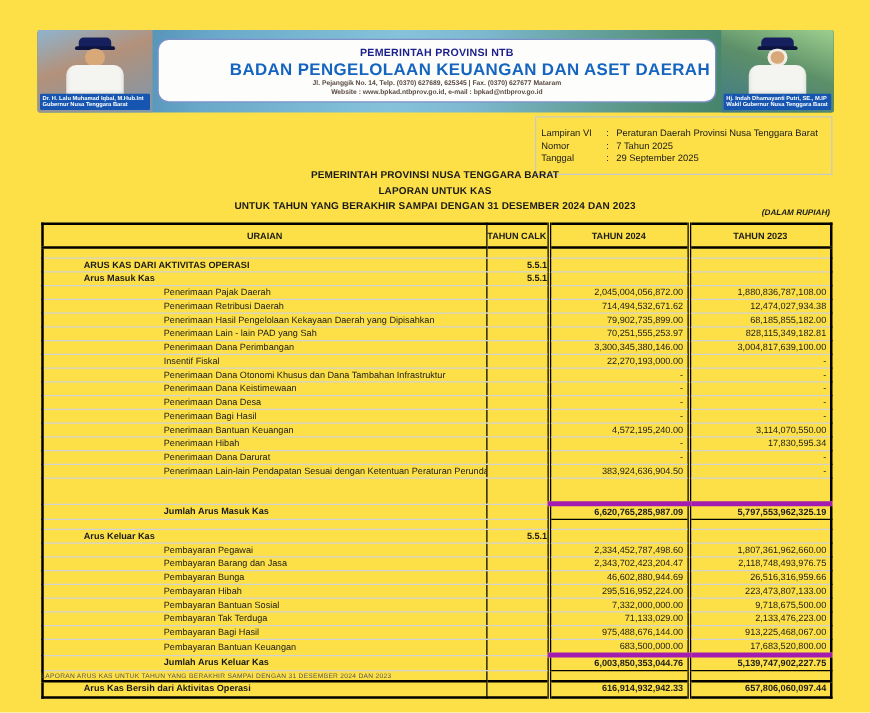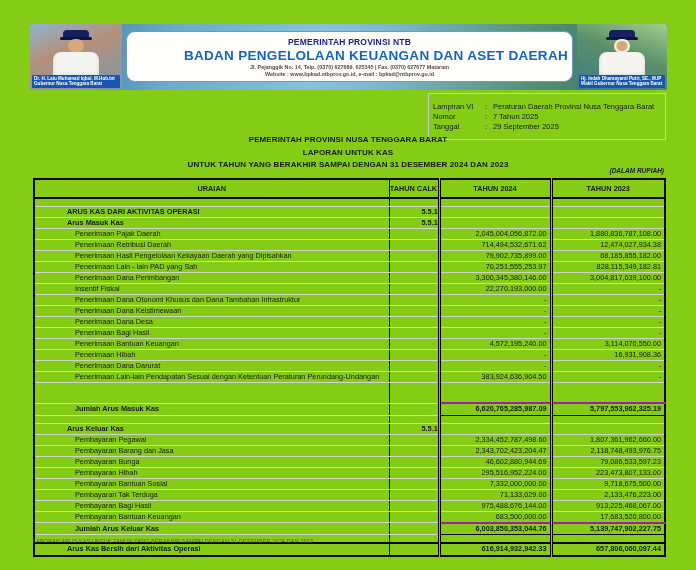--- a/index.html
+++ b/index.html
@@ -1,18 +1,18 @@
 <!DOCTYPE html>
 <html><head>
 <meta charset="utf-8">
 <style>
   * { box-sizing: border-box; margin: 0; padding: 0; }
   html,body { background:#ffffff; }
   body { width:696px; height:570px; font-family:"Liberation Sans", sans-serif; color:#1a1a1a; position:relative; overflow:hidden; }
-  .page { position:relative; width:696px; height:570px; background:#84cc16; }
+  .page { position:relative; width:696px; height:570px; background:#fde047; }
 
   
   .banner { position:absolute; left:30px; top:24px; width:637px; height:66px;
     background:linear-gradient(100deg,#35719d 0%,#6aa9c9 22%,#86c3da 45%,#7db8cf 55%,#55917a 78%,#2e6e55 100%);
     border-radius:2px; overflow:hidden; }
   .photo { position:absolute; top:0; bottom:0; width:92px; overflow:hidden; }
   .photo.left  { left:0;  background:linear-gradient(160deg,#8fb4cf 0%,#b3917a 40%,#7e97ad 100%); }
   .photo.right { right:0; width:90px; background:linear-gradient(200deg,#9ecf8f 0%,#5c8f68 45%,#3f7a8a 100%); }
   .person { position:absolute; left:50%; transform:translateX(-50%); bottom:12px; width:58px; height:48px; }
   .cap { position:absolute; left:50%; transform:translateX(-50%); top:0; width:26px; height:9px; background:#17205e; border-radius:4px 4px 1px 1px; }
@@ -43,25 +43,25 @@
   table { position:absolute; left:33px; top:178px; width:631px; border-collapse:collapse; table-layout:fixed;border-radius:29px; }
   table, th, td { border:0 solid #000; }
   table { border:2px solid #000; }
   th { border-bottom:2px solid #000; height:19px; font-size:7.3px; font-weight:bold; text-align:center; vertical-align:middle; }
   td { font-size:7.3px; height:10px; line-height:10px; padding:0 3px; vertical-align:middle; border-bottom:1px solid #d2d2d2; overflow:hidden; white-space:nowrap; }
   .col-reff  { border-left:1px solid #000 !important; }
   .col-amt1, .col-amt2 { border-left:3px double #000 !important; }
   td.col-reff { text-align:left; }
   td.col-amt1, td.col-amt2 { text-align:right; }
   tr.section td, tr.total td, tr.net td { font-weight:bold;padding-left:32px; }
-  tr.item td.col-label, tr.total td.col-label { padding-left:40px;margin-left:44px; }
+  tr.item td.col-label, tr.total td.col-label { padding-left:96px;margin-left:44px; }
   tr.spacer-sm td { height:8px; }
   tr.spacer-tall td { height:21px; }
   tr.total td { height:12px; }
-  tr.total td.col-amt1, tr.total td.col-amt2 { border-top:2px solid #a21caf; border-bottom:1px solid #000; }
+  tr.total td.col-amt1, tr.total td.col-amt2 { border-top:4px solid #a21caf; border-bottom:1px solid #000; }
   tr.net td { height:13px; border-top:2px solid #000; border-bottom:0; }
 
   .footer { position:absolute; left:33px; top:538px; font-size:5.3px; color:#555; letter-spacing:.25px; }
 </style>
 </head>
 <body>
 
 <div class="page">
 
   <div class="banner">
@@ -220,21 +220,21 @@
         <tr class="item">
           <td class="col-label">Penerimaan Bantuan Keuangan</td>
           <td class="col-reff"></td>
           <td class="col-amt1">4,572,195,240.00</td>
           <td class="col-amt2">3,114,070,550.00</td>
         </tr>
         <tr class="item">
           <td class="col-label">Penerimaan Hibah</td>
           <td class="col-reff"></td>
           <td class="col-amt1">-</td>
-          <td class="col-amt2">16,931,908.36</td>
+          <td class="col-amt2">17,830,595.34</td>
         </tr>
         <tr class="item">
           <td class="col-label">Penerimaan Dana Darurat</td>
           <td class="col-reff"></td>
           <td class="col-amt1">-</td>
           <td class="col-amt2">-</td>
         </tr>
         <tr class="item">
           <td class="col-label">Penerimaan Lain-lain Pendapatan Sesuai dengan Ketentuan Peraturan Perundang-Undangan</td>
           <td class="col-reff"></td>
@@ -274,21 +274,21 @@
         <tr class="item">
           <td class="col-label">Pembayaran Barang dan Jasa</td>
           <td class="col-reff"></td>
           <td class="col-amt1">2,343,702,423,204.47</td>
           <td class="col-amt2">2,118,748,493,976.75</td>
         </tr>
         <tr class="item">
           <td class="col-label">Pembayaran Bunga</td>
           <td class="col-reff"></td>
           <td class="col-amt1">46,602,880,944.69</td>
-          <td class="col-amt2">79,086,533,597.23</td>
+          <td class="col-amt2">26,516,316,959.66</td>
         </tr>
         <tr class="item">
           <td class="col-label">Pembayaran Hibah</td>
           <td class="col-reff"></td>
           <td class="col-amt1">295,516,952,224.00</td>
           <td class="col-amt2">223,473,807,133.00</td>
         </tr>
         <tr class="item">
           <td class="col-label">Pembayaran Bantuan Sosial</td>
           <td class="col-reff"></td>

